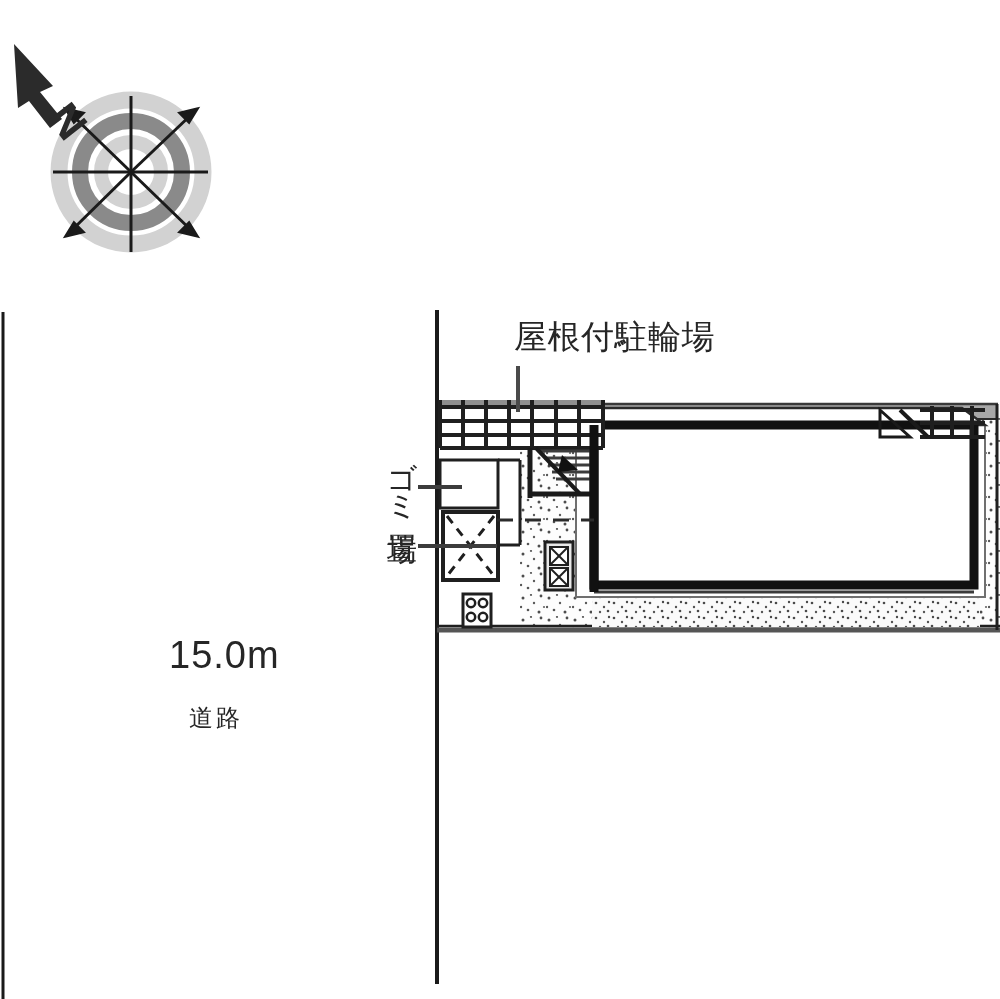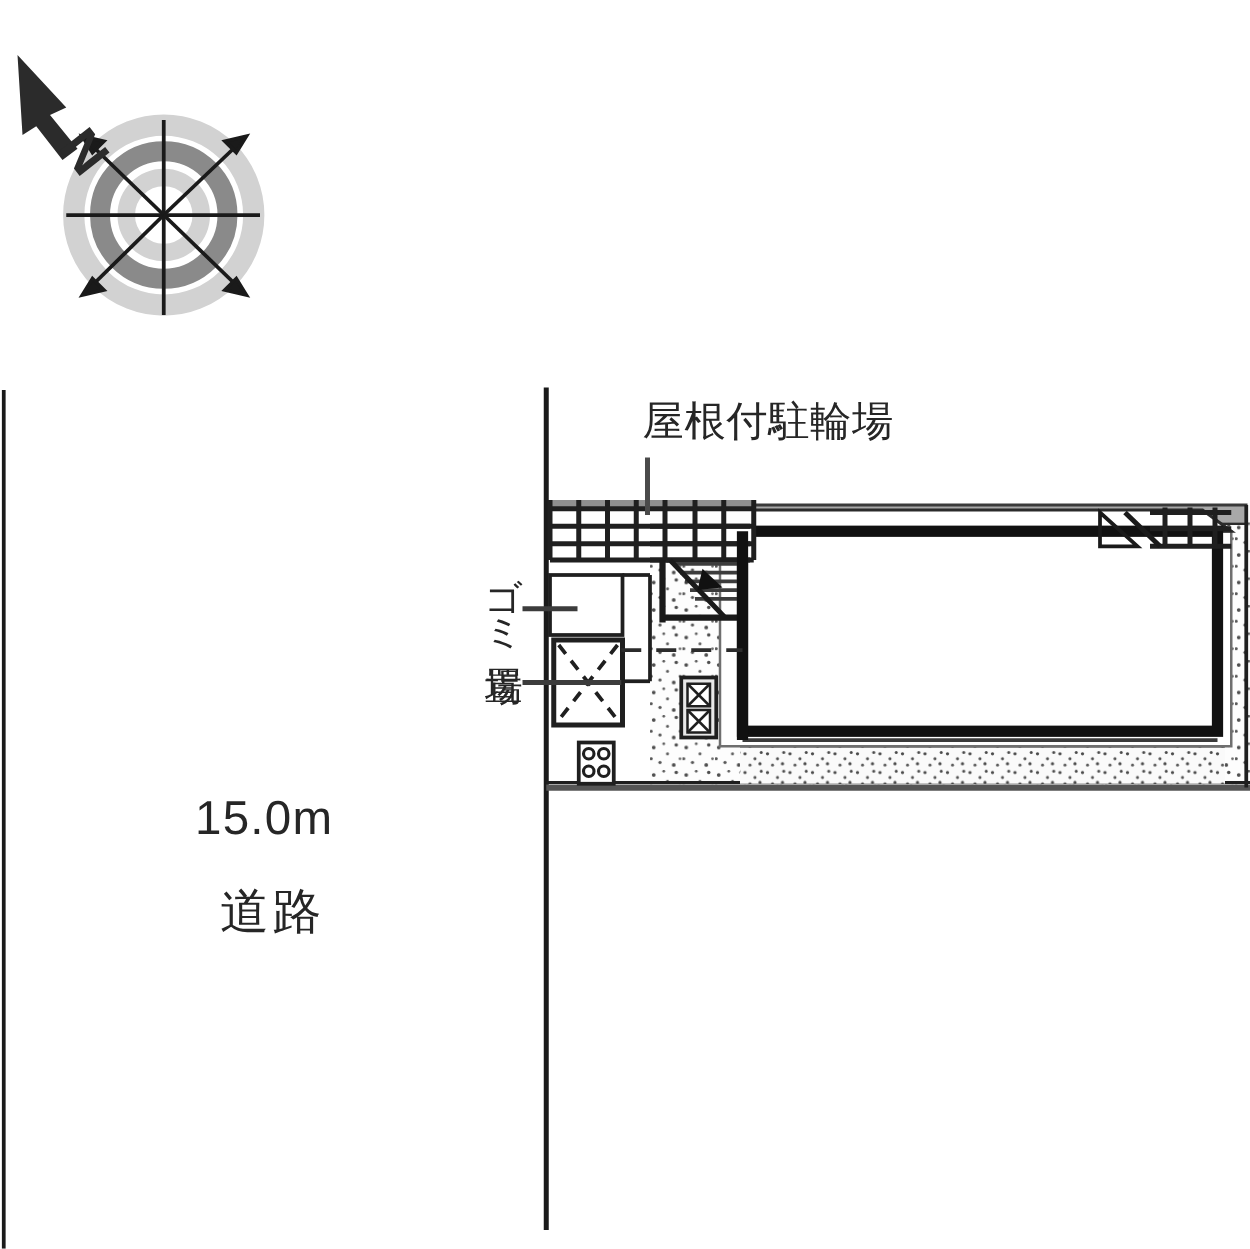--- a/index.html
+++ b/index.html
@@ -43,30 +43,30 @@
     left: 385px;
     top: 440px;
     font-size: 30px;
     line-height: 34px;
     writing-mode: vertical-rl;
     text-orientation: upright;
     letter-spacing: 1px;
   }
 
   #label-road-width {
-    left: 156px;
+    left: 169px;
     top: 634px;
     font-size: 38px;
     letter-spacing: 1px;
   }
 
   #label-road-name {
-    left: 176px;
+    left: 189px;
     top: 702px;
-    font-size: 39px;
+    font-size: 24px;
     letter-spacing: 3px;
   }
 </style>
 </head>
 <body>
 
 <div>
 
   <svg id="site-plan" viewBox="0 0 1000 999">
 

